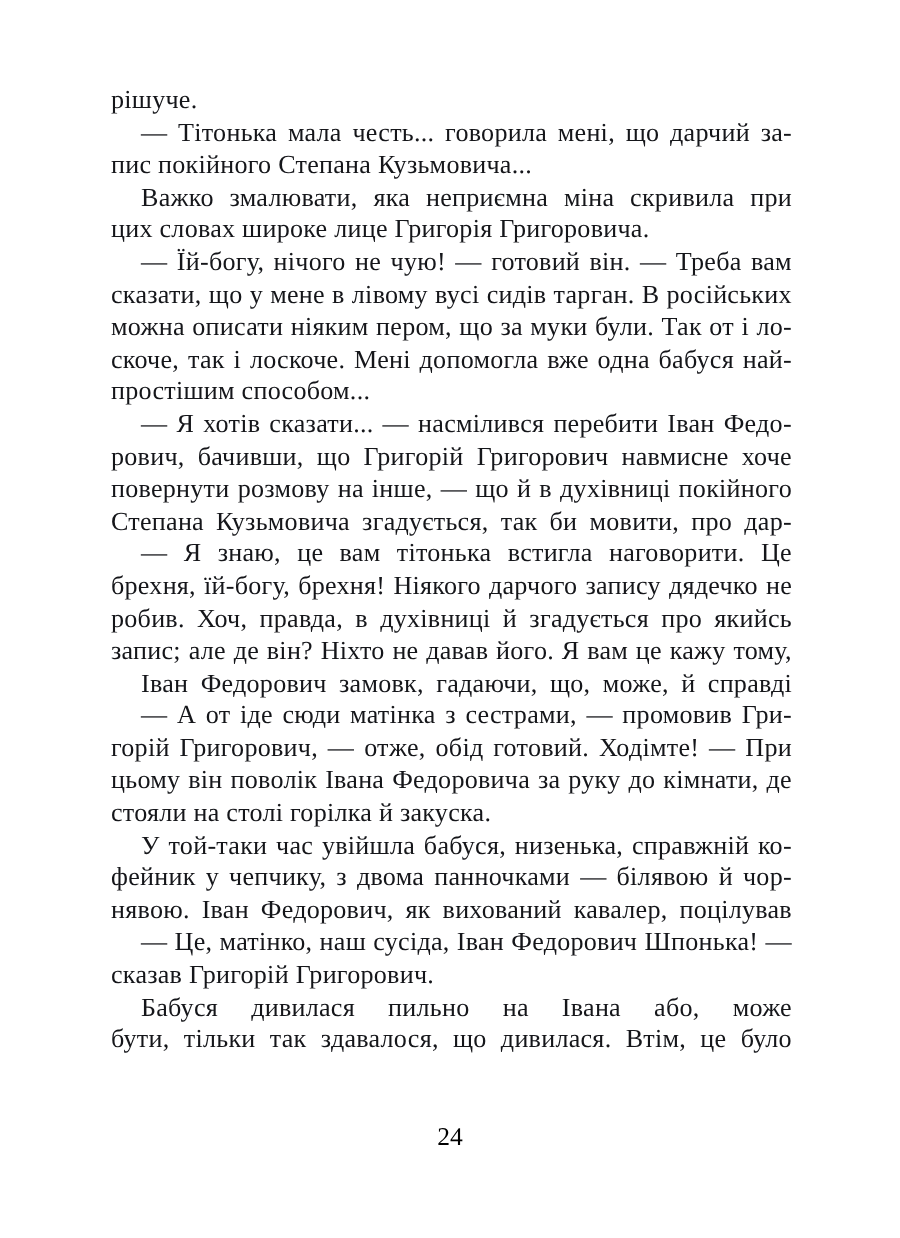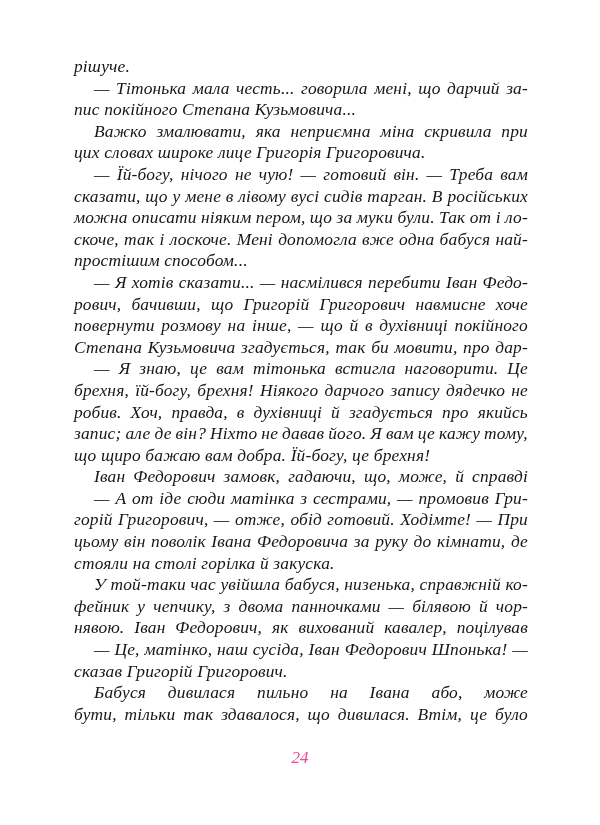--- a/index.html
+++ b/index.html
@@ -17,21 +17,20 @@
     color: #15161a;
   }
 
   .page {
     position: absolute;
     left: 0;
     top: 0;
     width: 600px;
     height: 825px;
     background: #ffffff;
-    font-style: italic;
   }
 
   .text-column {
     position: absolute;
     left: 74px;
     top: 56px;
     width: 454px;
   }
 
   
@@ -64,21 +63,21 @@
     display: inline-block;
   }
 
   .folio {
     position: absolute;
     left: 0;
     top: 748px;
     width: 600px;
     text-align: center;
     font-size: 17px;
-    color: #ec4899;
+    color: #000000;
     font-family: "Liberation Serif", "DejaVu Serif", serif;
   }
 </style>
 </head>
 <body>
 
 <div class="page">
 
   <div class="text-column">
       <div class="line flush">рішуче.</div>
@@ -92,21 +91,20 @@
       <div class="line justify"><span class="w">скоче,</span><span class="w">так</span><span class="w">і</span><span class="w">лоскоче.</span><span class="w">Мені</span><span class="w">допомогла</span><span class="w">вже</span><span class="w">одна</span><span class="w">бабуся</span><span class="w">най-</span></div>
       <div class="line flush">простішим способом...</div>
       <div class="line justify indent"><span class="w">—</span><span class="w">Я</span><span class="w">хотів</span><span class="w">сказати...</span><span class="w">—</span><span class="w">насмілився</span><span class="w">перебити</span><span class="w">Іван</span><span class="w">Федо-</span></div>
       <div class="line justify"><span class="w">рович,</span><span class="w">бачивши,</span><span class="w">що</span><span class="w">Григорій</span><span class="w">Григорович</span><span class="w">навмисне</span><span class="w">хоче</span></div>
       <div class="line justify"><span class="w">повернути</span><span class="w">розмову</span><span class="w">на</span><span class="w">інше,</span><span class="w">—</span><span class="w">що</span><span class="w">й</span><span class="w">в</span><span class="w">духівниці</span><span class="w">покійного</span></div>
       <div class="line justify"><span class="w">Степана</span><span class="w">Кузьмовича</span><span class="w">згадується,</span><span class="w">так</span><span class="w">би</span><span class="w">мовити,</span><span class="w">про</span><span class="w">дар-</span></div>
       <div class="line justify indent"><span class="w">—</span><span class="w">Я</span><span class="w">знаю,</span><span class="w">це</span><span class="w">вам</span><span class="w">тітонька</span><span class="w">встигла</span><span class="w">наговорити.</span><span class="w">Це</span></div>
       <div class="line justify"><span class="w">брехня,</span><span class="w">їй-богу,</span><span class="w">брехня!</span><span class="w">Ніякого</span><span class="w">дарчого</span><span class="w">запису</span><span class="w">дядечко</span><span class="w">не</span></div>
       <div class="line justify"><span class="w">робив.</span><span class="w">Хоч,</span><span class="w">правда,</span><span class="w">в</span><span class="w">духівниці</span><span class="w">й</span><span class="w">згадується</span><span class="w">про</span><span class="w">якийсь</span></div>
       <div class="line justify"><span class="w">запис;</span><span class="w">але</span><span class="w">де</span><span class="w">він?</span><span class="w">Ніхто</span><span class="w">не</span><span class="w">давав</span><span class="w">його.</span><span class="w">Я</span><span class="w">вам</span><span class="w">це</span><span class="w">кажу</span><span class="w">тому,</span></div>
-      <div class="line flush">що щиро бажаю вам добра. Їй-богу, це брехня!</div>
       <div class="line justify indent"><span class="w">Іван</span><span class="w">Федорович</span><span class="w">замовк,</span><span class="w">гадаючи,</span><span class="w">що,</span><span class="w">може,</span><span class="w">й</span><span class="w">справді</span></div>
       <div class="line justify indent"><span class="w">—</span><span class="w">А</span><span class="w">от</span><span class="w">іде</span><span class="w">сюди</span><span class="w">матінка</span><span class="w">з</span><span class="w">сестрами,</span><span class="w">—</span><span class="w">промовив</span><span class="w">Гри-</span></div>
       <div class="line justify"><span class="w">горій</span><span class="w">Григорович,</span><span class="w">—</span><span class="w">отже,</span><span class="w">обід</span><span class="w">готовий.</span><span class="w">Ходімте!</span><span class="w">—</span><span class="w">При</span></div>
       <div class="line justify"><span class="w">цьому</span><span class="w">він</span><span class="w">поволік</span><span class="w">Івана</span><span class="w">Федоровича</span><span class="w">за</span><span class="w">руку</span><span class="w">до</span><span class="w">кімнати,</span><span class="w">де</span></div>
       <div class="line flush">стояли на столі горілка й закуска.</div>
       <div class="line justify indent"><span class="w">У</span><span class="w">той-таки</span><span class="w">час</span><span class="w">увійшла</span><span class="w">бабуся,</span><span class="w">низенька,</span><span class="w">справжній</span><span class="w">ко-</span></div>
       <div class="line justify"><span class="w">фейник</span><span class="w">у</span><span class="w">чепчику,</span><span class="w">з</span><span class="w">двома</span><span class="w">панночками</span><span class="w">—</span><span class="w">білявою</span><span class="w">й</span><span class="w">чор-</span></div>
       <div class="line justify"><span class="w">нявою.</span><span class="w">Іван</span><span class="w">Федорович,</span><span class="w">як</span><span class="w">вихований</span><span class="w">кавалер,</span><span class="w">поцілував</span></div>
       <div class="line justify indent"><span class="w">—</span><span class="w">Це,</span><span class="w">матінко,</span><span class="w">наш</span><span class="w">сусіда,</span><span class="w">Іван</span><span class="w">Федорович</span><span class="w">Шпонька!</span><span class="w">—</span></div>
       <div class="line flush">сказав Григорій Григорович.</div>

